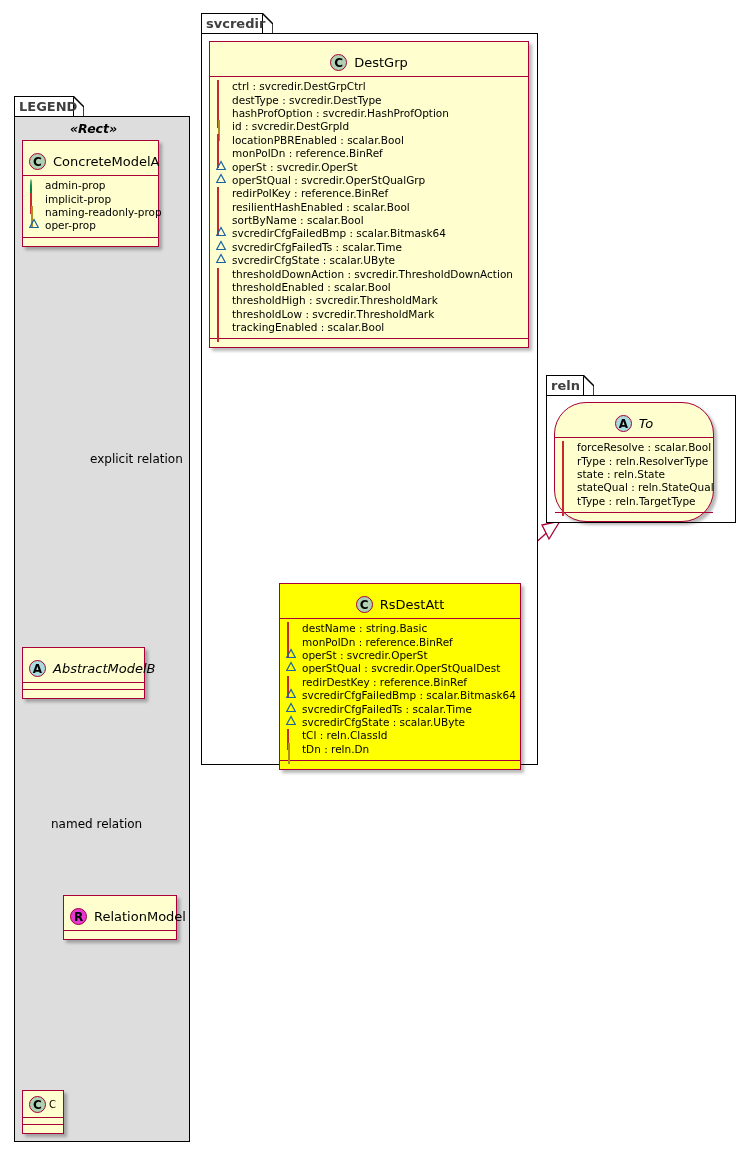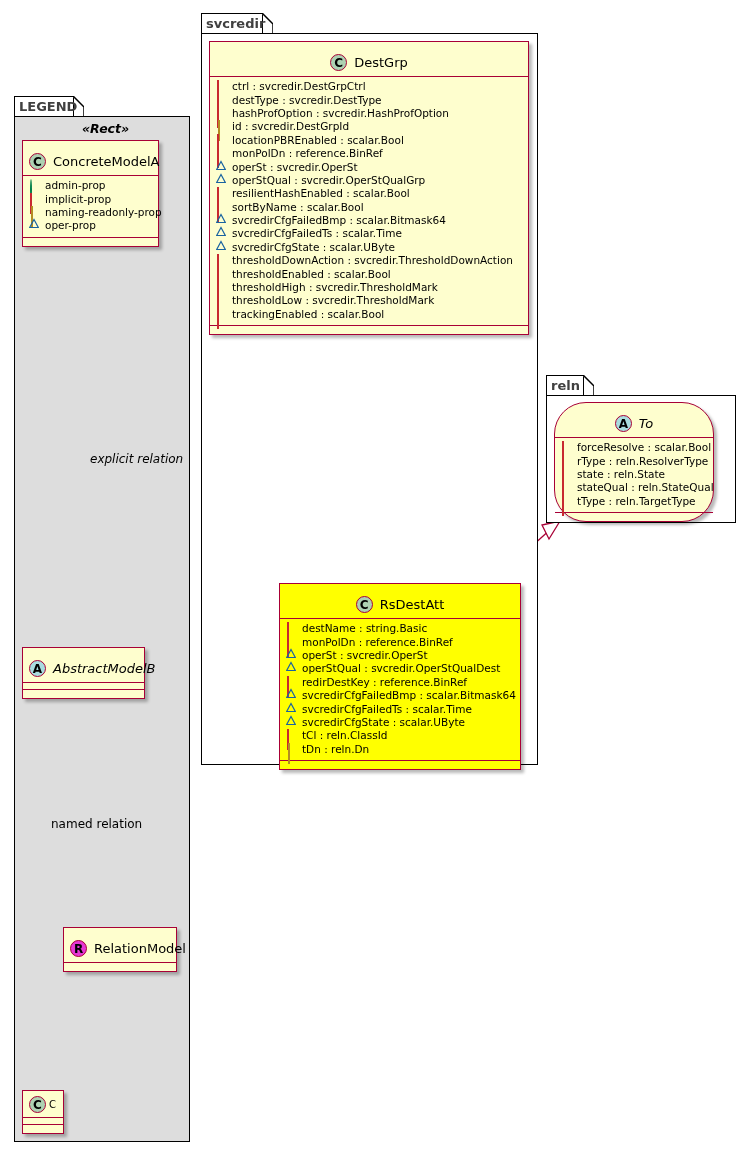--- a/index.html
+++ b/index.html
@@ -236,21 +236,21 @@
 <div class="package-tab" style="left:14px; top:96px; width:60px; height:21px;">
   <span>LEGEND</span>
   <span class="tab-corner">
     <svg width="12" height="22" viewBox="0 0 12 22">
         <path d="M0,0 L11,11 L11,22" fill="#FFFFFF" stroke="#000000" stroke-width="1.5"></path>
       </svg>
   </span>
 </div>
 <div class="package legend-pkg" style="left:14px; top:116px; width:176px; height:1026px;"></div>
 
-<div class="stereotype-label" style="left:82px; top:121px;text-align:center;">«Rect»</div>
+<div class="stereotype-label" style="left:70px; top:121px;text-align:center;">«Rect»</div>
 
 <div class="uml-class" style="left:22px; top:140px; width:137px;">
   <div class="uml-header">
     <span class="stereo-badge badge-C">C</span><span class="uml-title">ConcreteModelA</span>
   </div>
   <div class="uml-attrs">
     <div class="attr-row">
       <span class="attr-icon"><span class="ic-circle"></span></span>
       <span class="attr-text">admin-prop</span>
     </div>
@@ -273,36 +273,36 @@
 </div>
 
 <div class="uml-class" style="left:22px; top:647px; width:123px;">
   <div class="uml-header">
     <span class="stereo-badge badge-A">A</span><span class="uml-title abstract">AbstractModelB</span>
   </div>
   <div class="uml-attrs empty"></div>
   <div class="uml-methods"></div>
 </div>
 
-<div class="uml-class" style="left:63px; top:895px; width:114px;margin-top:32px;">
+<div class="uml-class" style="left:63px; top:895px; width:114px;">
   <div class="uml-header">
     <span class="stereo-badge badge-R">R</span><span class="uml-title">RelationModel</span>
   </div>
   <div class="uml-methods"></div>
 </div>
 
 <div class="uml-class" style="left:22px; top:1090px; width:42px;">
   <div class="uml-header" style="padding:3px 3px 4px 2px;">
     <span class="stereo-badge badge-C" style="margin-right:3px;">C</span><span class="uml-title tiny">C</span>
   </div>
   <div class="uml-attrs empty"></div>
   <div class="uml-methods"></div>
 </div>
 
-<div class="edge-label" style="left:90px; top:452px;font-style:italic;">explicit relation</div>
+<div class="edge-label" style="left:90px; top:452px;">explicit relation</div>
 <div class="edge-label" style="left:51px; top:817px;">named relation</div>
 
 <div class="package-tab" style="left:201px; top:13px; width:62px; height:21px;">
   <span>svcredir</span>
   <span class="tab-corner">
     <svg width="12" height="22" viewBox="0 0 12 22">
         <path d="M0,0 L11,11 L11,22" fill="#FFFFFF" stroke="#000000" stroke-width="1.5"></path>
       </svg>
   </span>
 </div>
@@ -344,20 +344,24 @@
         <span class="attr-text">operSt : svcredir.OperSt</span>
       </div>
       <div class="attr-row">
         <span class="attr-icon"><span class="ic-triangle"><svg width="10" height="11" viewBox="0 0 10 11">
               <polygon points="5,1.5 9.3,9.5 0.7,9.5" fill="none" stroke="#1963A0" stroke-width="1.2"></polygon>
             </svg></span></span>
         <span class="attr-text">operStQual : svcredir.OperStQualGrp</span>
       </div>
       <div class="attr-row">
         <span class="attr-icon"><span class="ic-square"></span></span>
+        <span class="attr-text">redirPolKey : reference.BinRef</span>
+      </div>
+      <div class="attr-row">
+        <span class="attr-icon"><span class="ic-square"></span></span>
         <span class="attr-text">resilientHashEnabled : scalar.Bool</span>
       </div>
       <div class="attr-row">
         <span class="attr-icon"><span class="ic-square"></span></span>
         <span class="attr-text">sortByName : scalar.Bool</span>
       </div>
       <div class="attr-row">
         <span class="attr-icon"><span class="ic-triangle"><svg width="10" height="11" viewBox="0 0 10 11">
               <polygon points="5,1.5 9.3,9.5 0.7,9.5" fill="none" stroke="#1963A0" stroke-width="1.2"></polygon>
             </svg></span></span>

